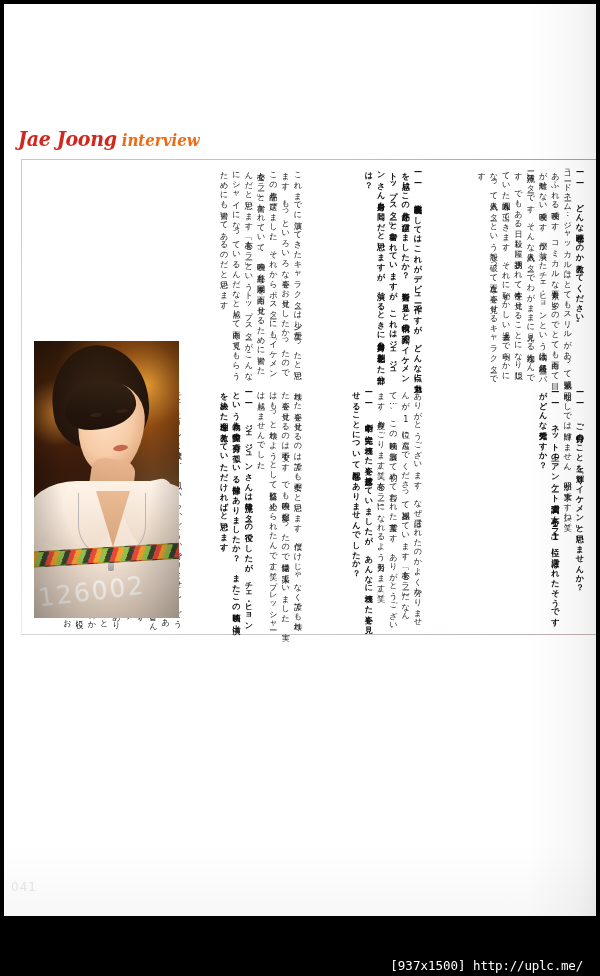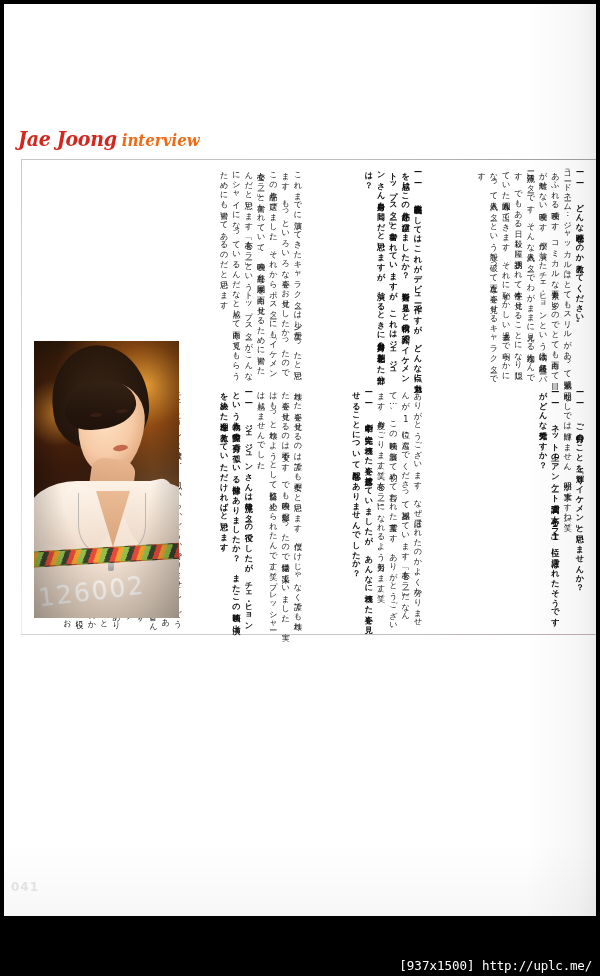--- a/index.html
+++ b/index.html
@@ -328,39 +328,39 @@
     background: linear-gradient(180deg, rgba(255,150,40,0.10) 0%, rgba(255,120,20,0.04) 45%, rgba(255,190,120,0.06) 100%);
   }
 
   
   #folio {
     position: absolute;
     left: 7px;
     bottom: 22px;
     font-family: "DejaVu Sans", sans-serif;
     font-size: 12px;
-    font-weight: bold;
+    font-weight: normal;
     letter-spacing: 1px;
     color: #e2e2e2;
   }
 
   
   #watermark {
     position: absolute;
     left: 0;
     bottom: 0;
     width: 600px;
     height: 20px;
     background: #000;
     color: #ffffff;
     font-family: "DejaVu Sans Mono", monospace;
     font-size: 12.5px;
     line-height: 20px;
     text-align: right;
-    padding-right: 8px;
+    padding-right: 17px;
     box-sizing: border-box;
     white-space: nowrap;
   }
   #watermark .wm-dim { letter-spacing: 0px; }
   #watermark .wm-url { letter-spacing: -0.2px; }
 </style>
 </head>
 <body>
 
 <div id="page-sheet">

